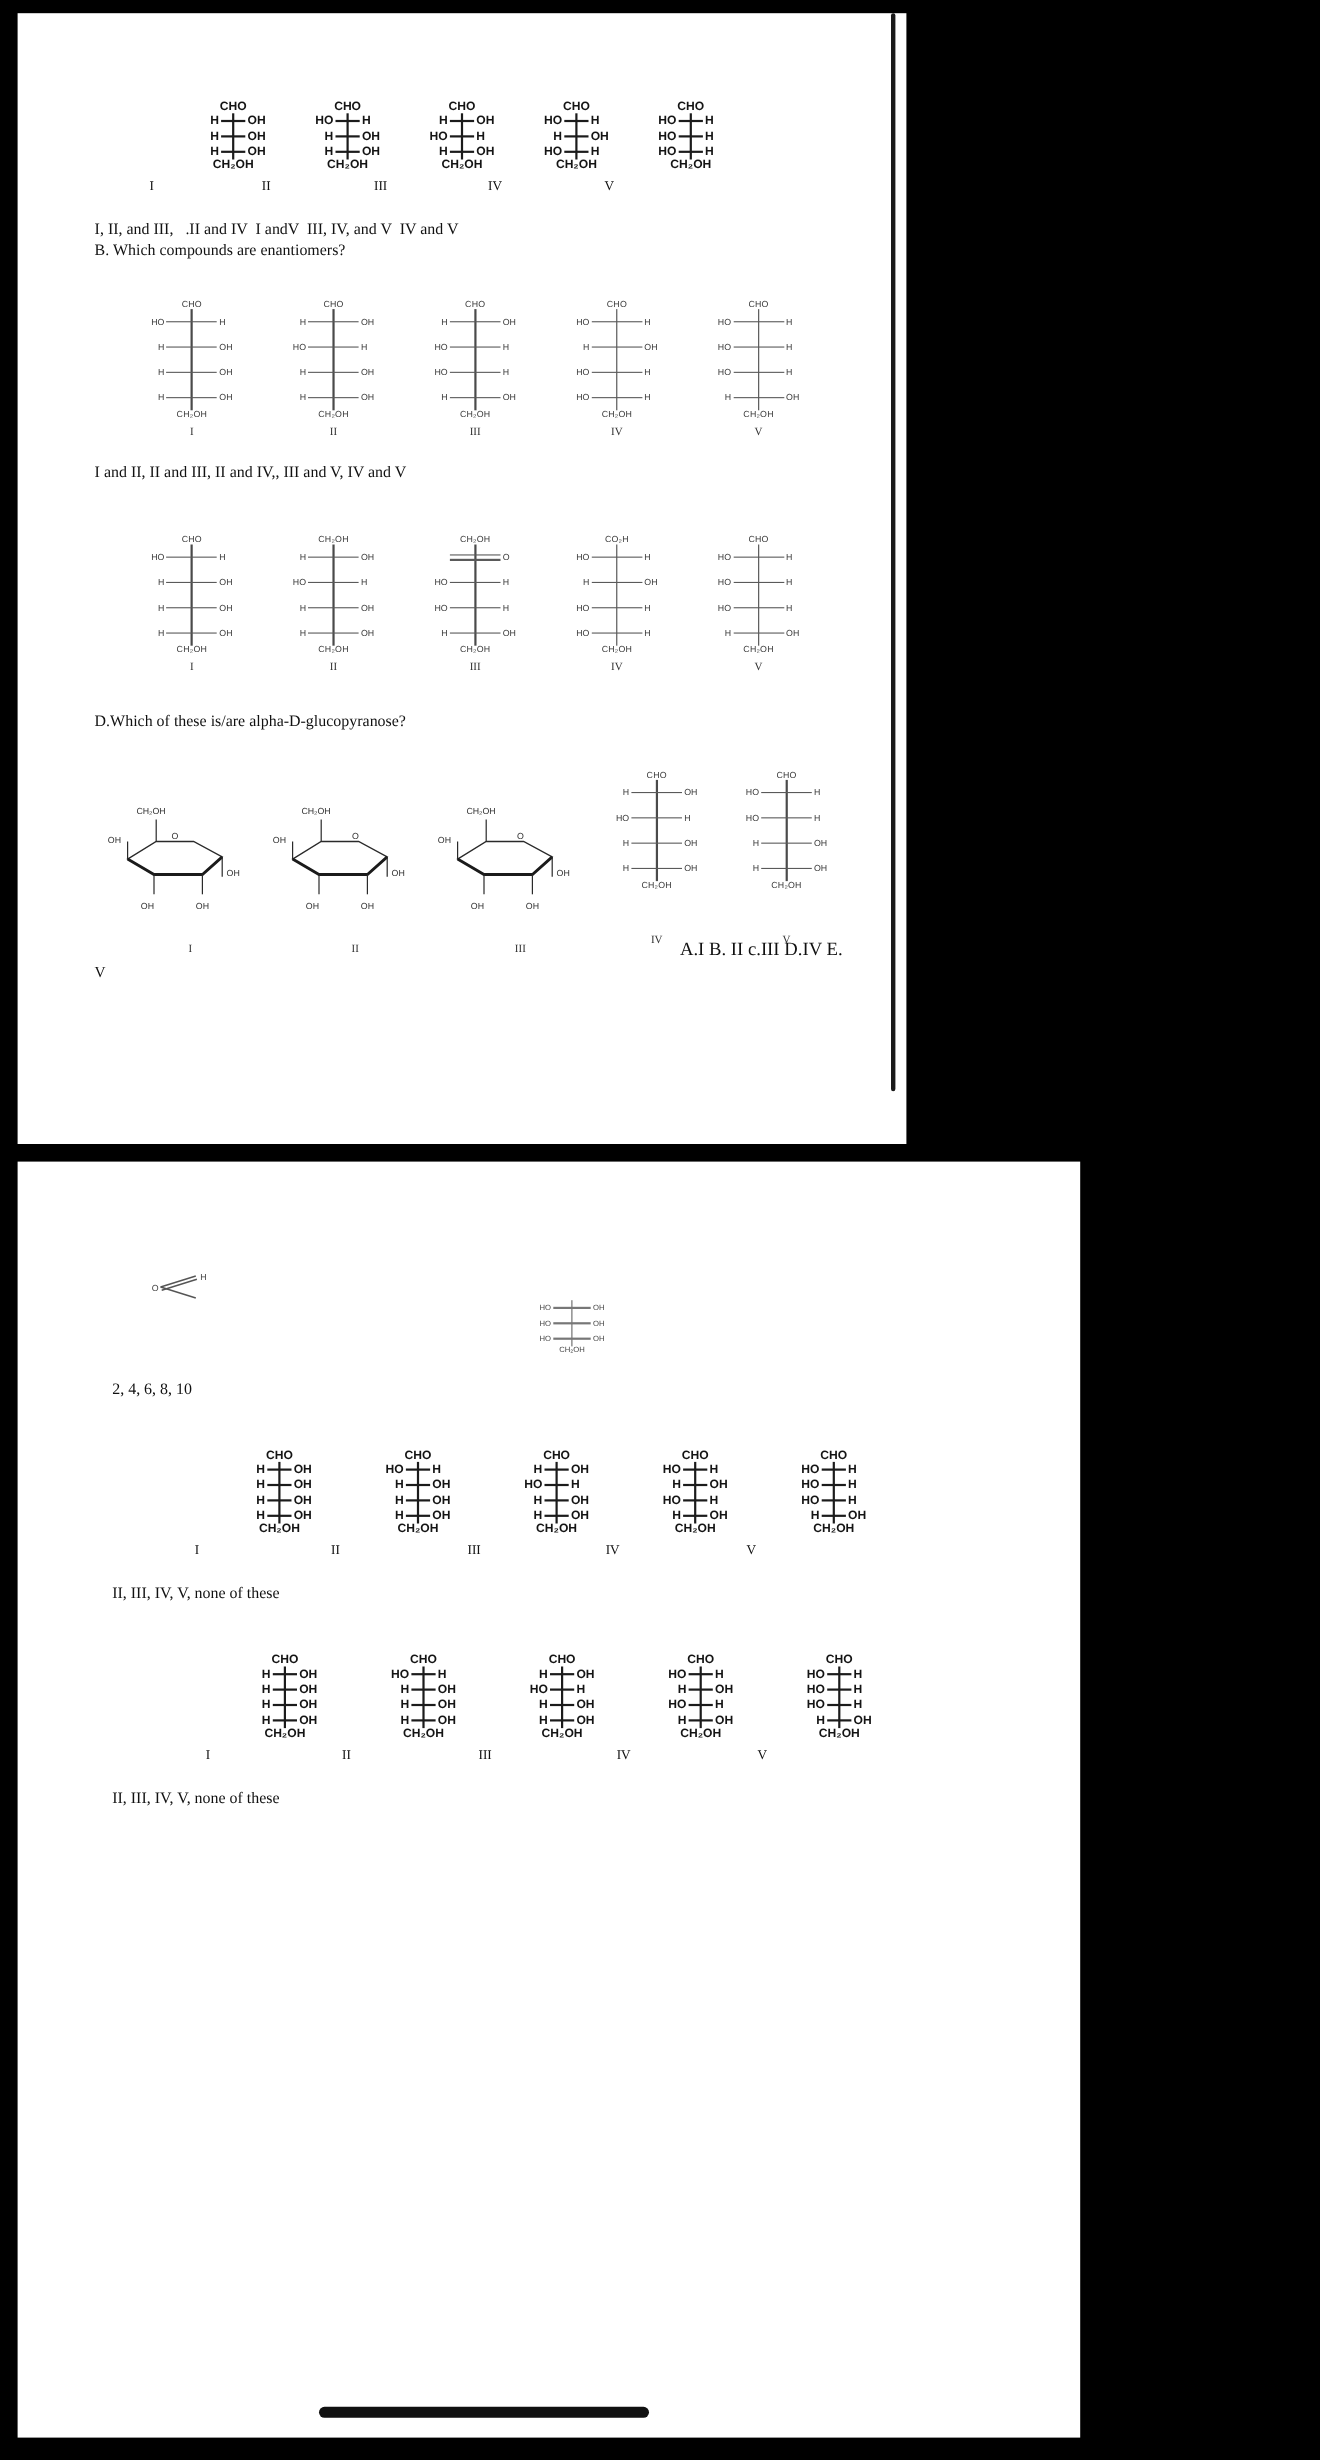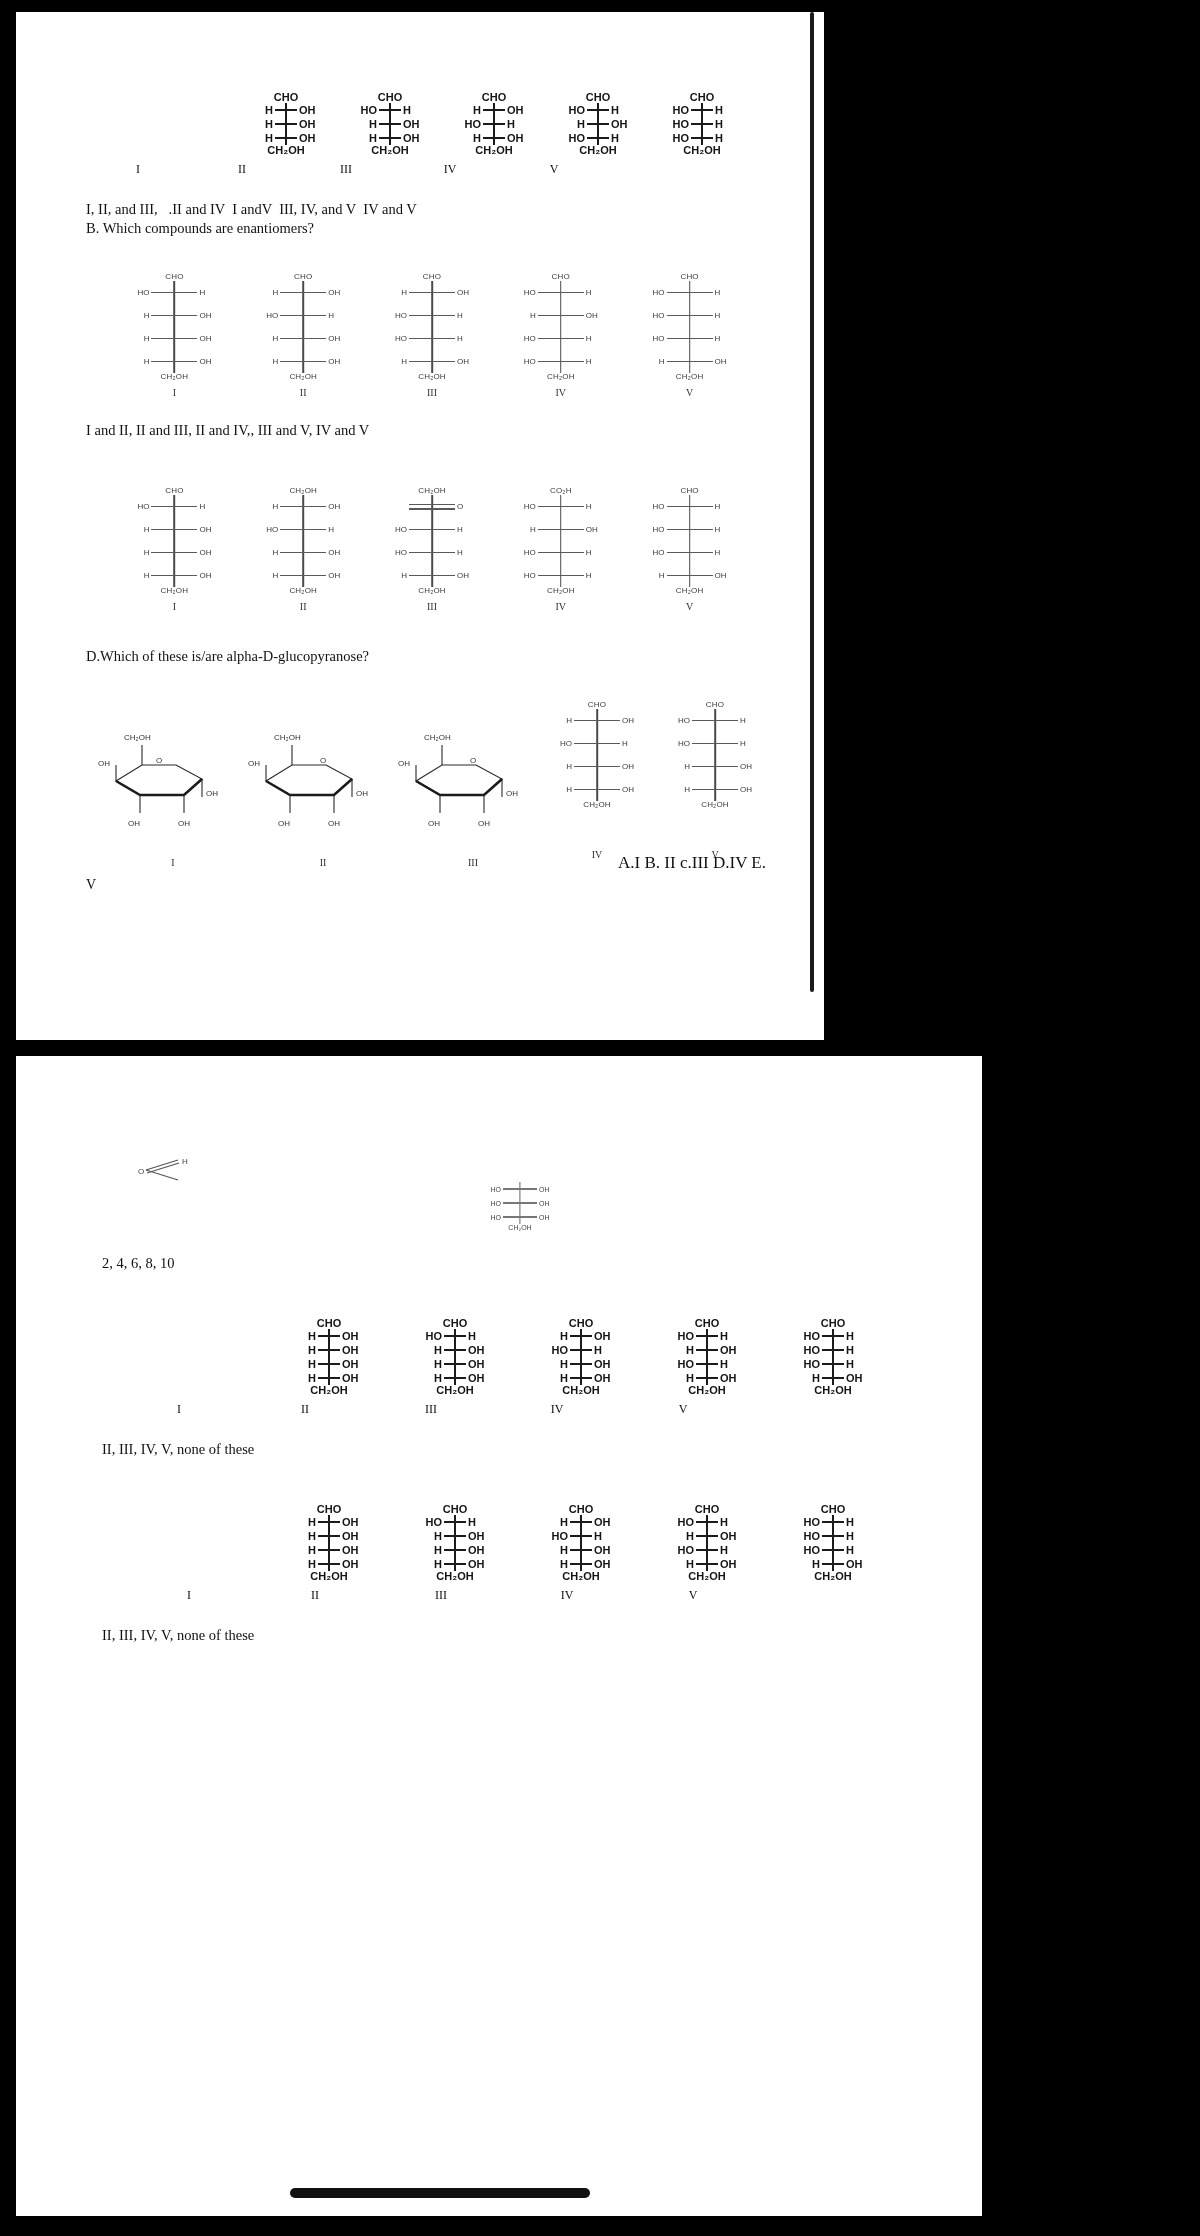--- a/index.html
+++ b/index.html
@@ -50,21 +50,21 @@
     color: #111;
     margin: 0 0 2px 0;
     white-space: pre;
   }
   .spacer-md { height: 24px; }
   .spacer-lg { height: 34px; }
 
   
   .fischer-row {
     display: flex;
-    justify-content: flex-end;
+    justify-content: center;
     align-items: flex-end;
     gap: 0px;
   }
   .fischer {
     display: flex;
     flex-direction: column;
     align-items: center;
     position: relative;
   }
   .f-top, .f-bot {

